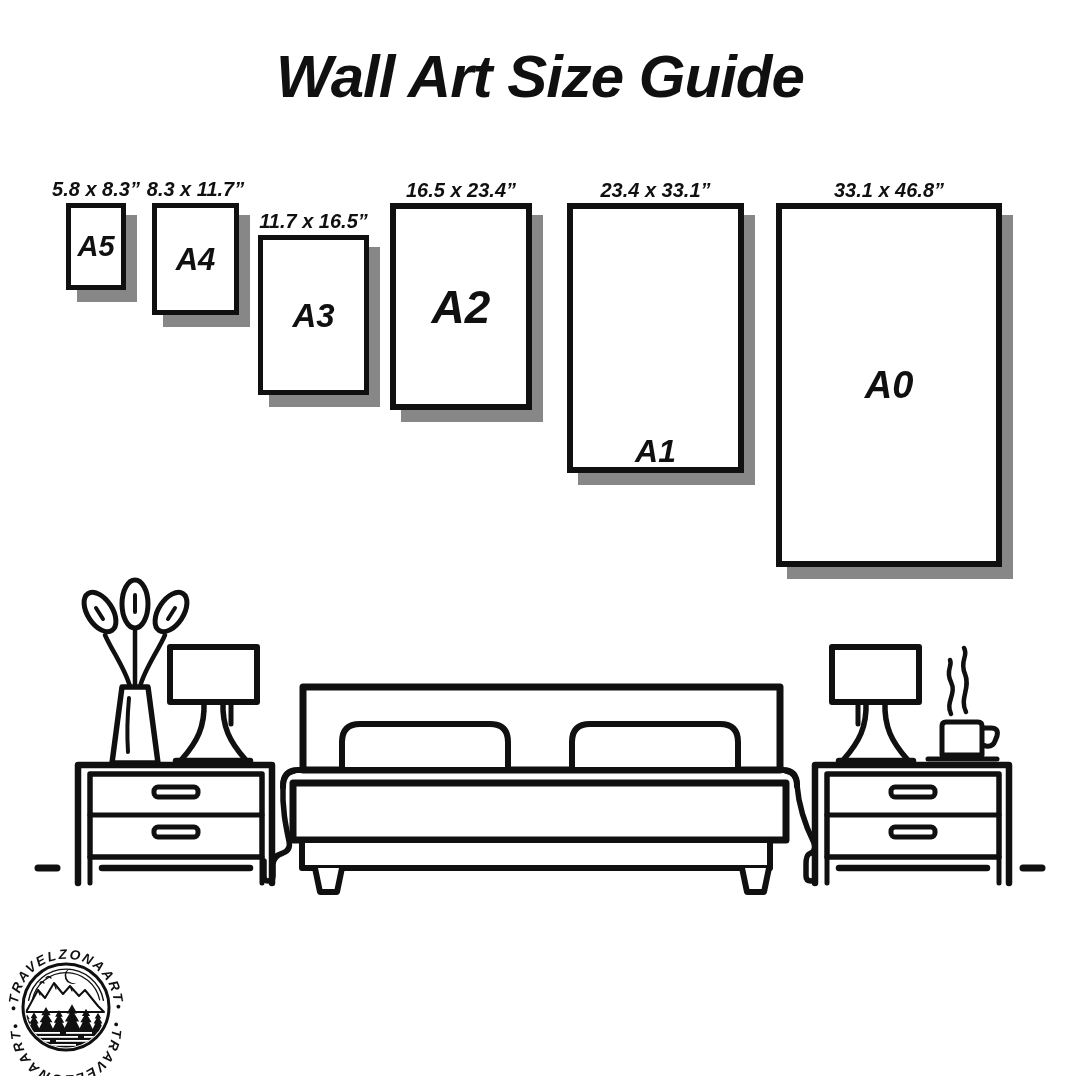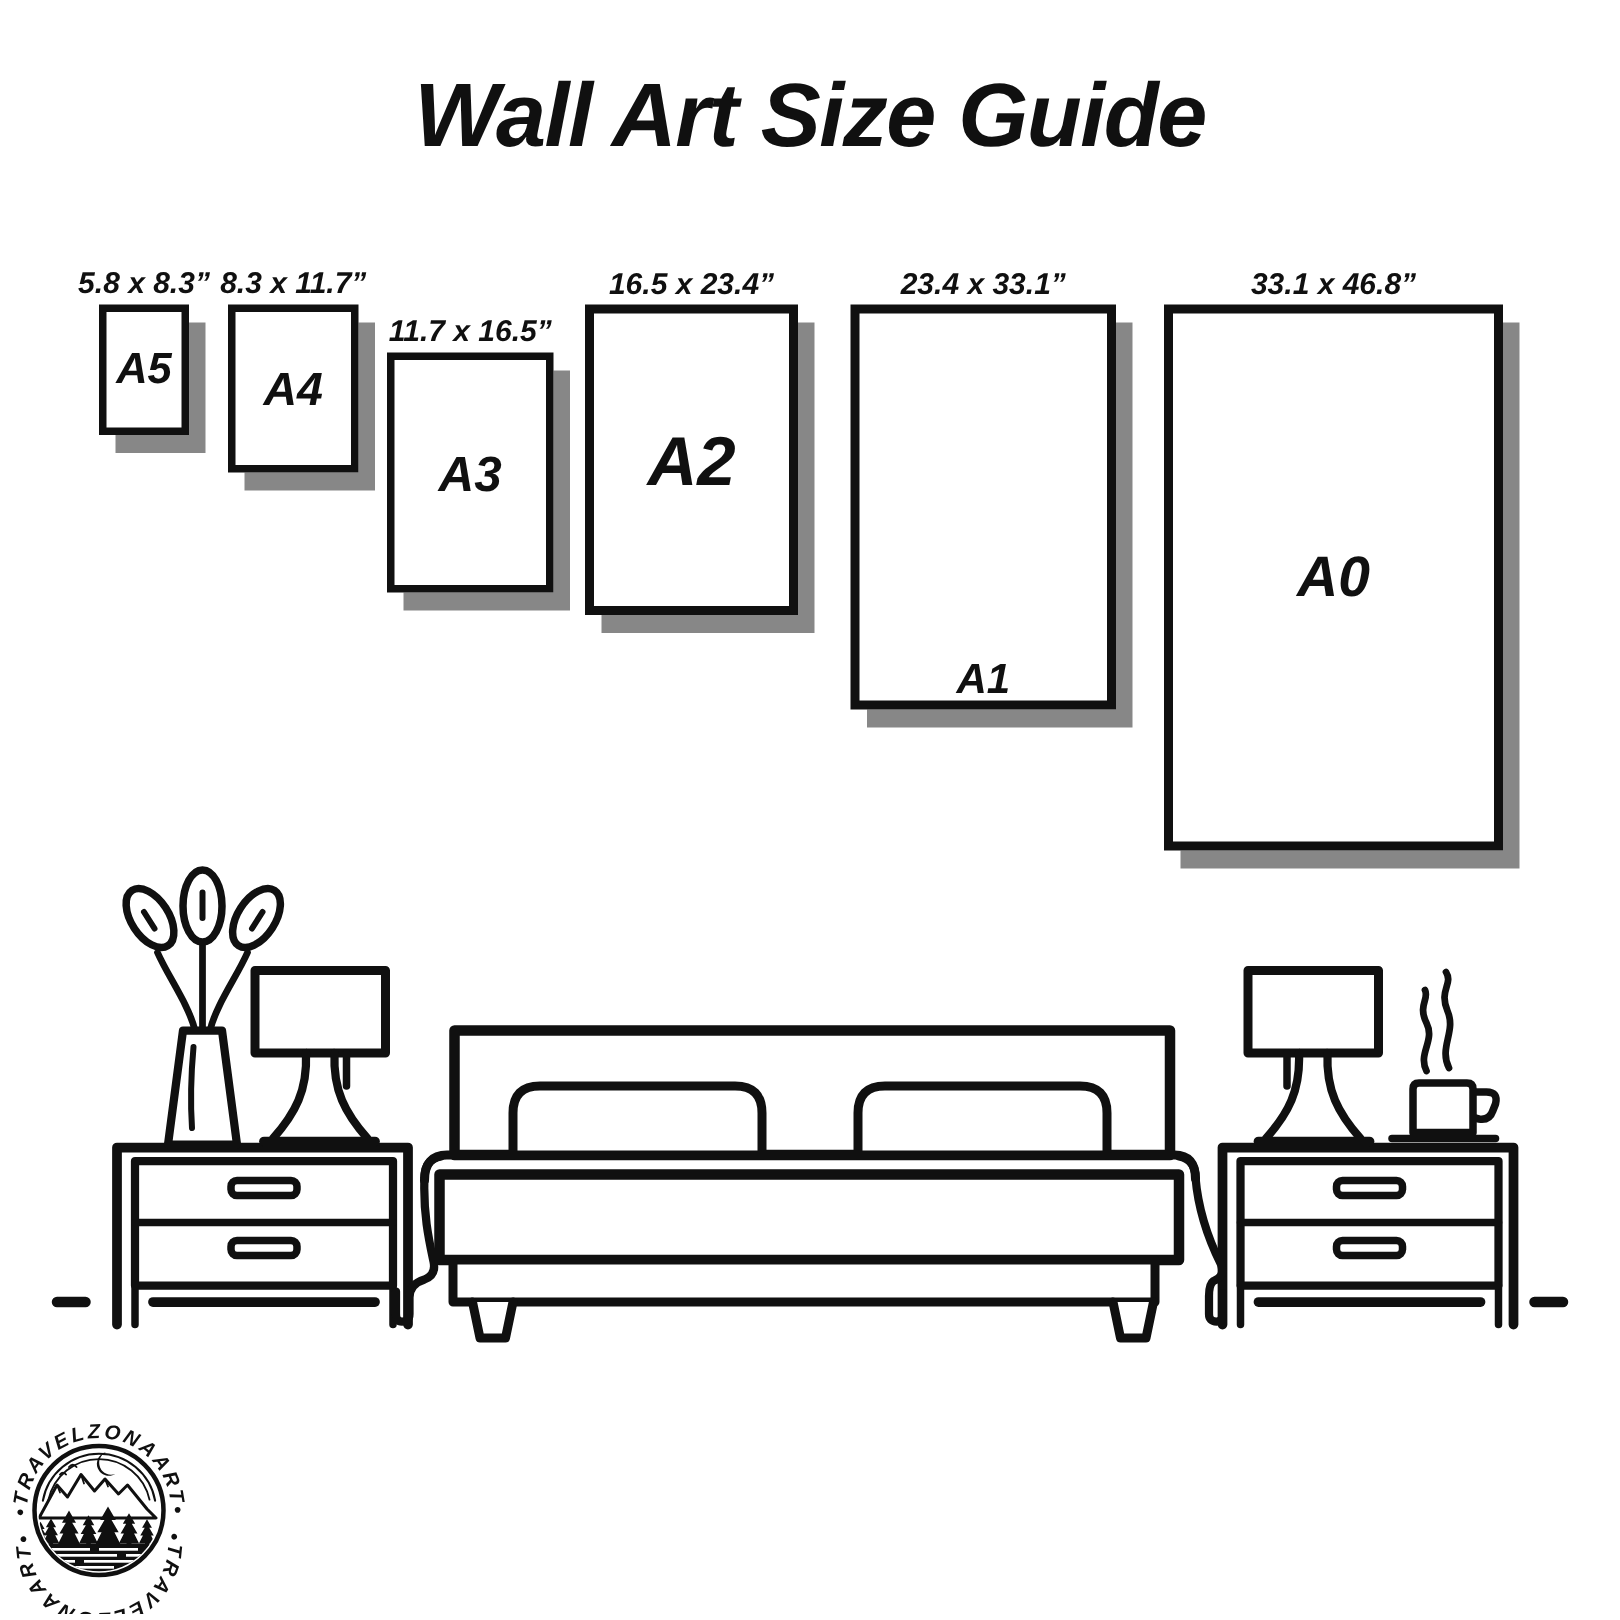--- a/index.html
+++ b/index.html
@@ -47,21 +47,21 @@
   <div class="frame" style="left:258px;top:203px;width:111px;height:160px;margin-top:32px;">
     <div class="dim">11.7 x 16.5”</div>
     <div class="letter" style="font-size:33px;">A3</div>
   </div>
   <div class="frame big" style="left:390px;top:203px;width:142px;height:207px;">
     <div class="dim">16.5 x 23.4”</div>
     <div class="letter" style="font-size:46px;">A2</div>
   </div>
   <div class="frame big" style="left:567px;top:203px;width:177px;height:270px;align-items:flex-end;">
     <div class="dim">23.4 x 33.1”</div>
-    <div class="letter" style="font-size:28px;">A1</div>
+    <div class="letter" style="font-size:32px;">A1</div>
   </div>
   <div class="frame big" style="left:776px;top:203px;width:226px;height:364px;align-items:center;">
     <div class="dim">33.1 x 46.8”</div>
     <div class="letter" style="font-size:38px;">A0</div>
   </div>
 
   <svg class="scene" viewBox="0 0 1080 330" fill="none" stroke="#101010" stroke-linecap="round" stroke-linejoin="round">
     <defs>
       <g id="nightstand">
         <path d="M78,308 V190 H272 V308" stroke-width="6.5"></path>

